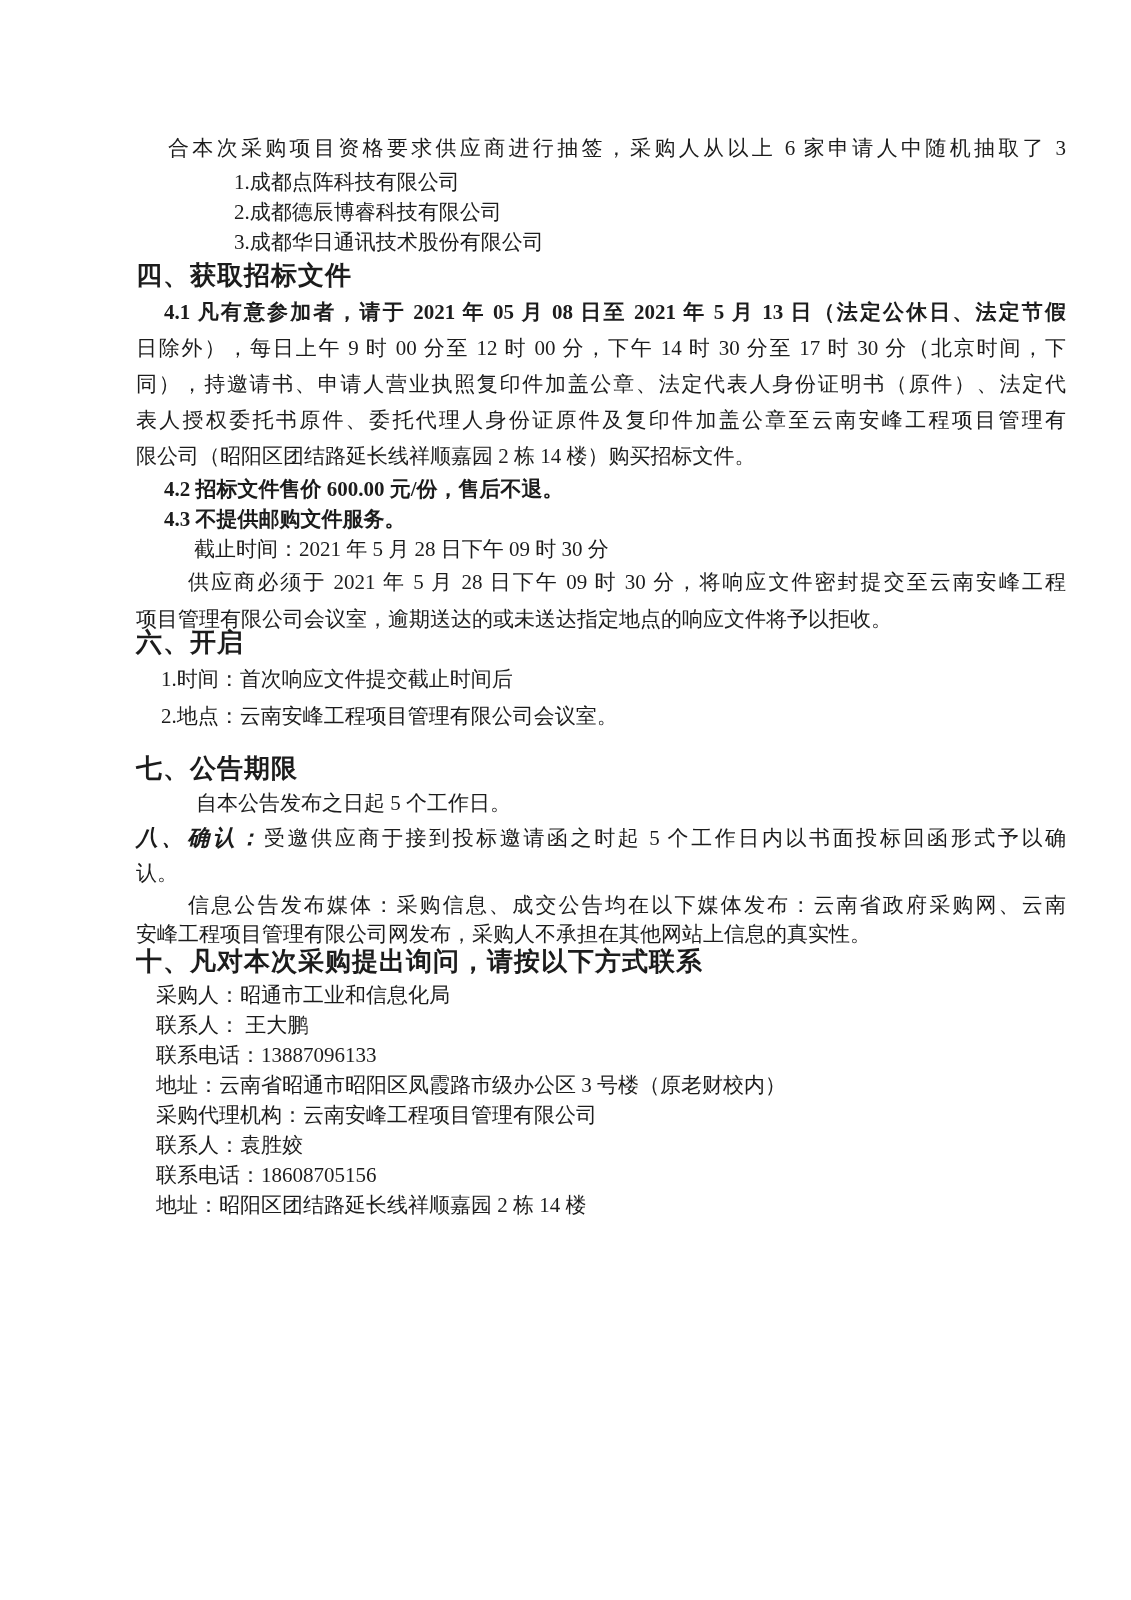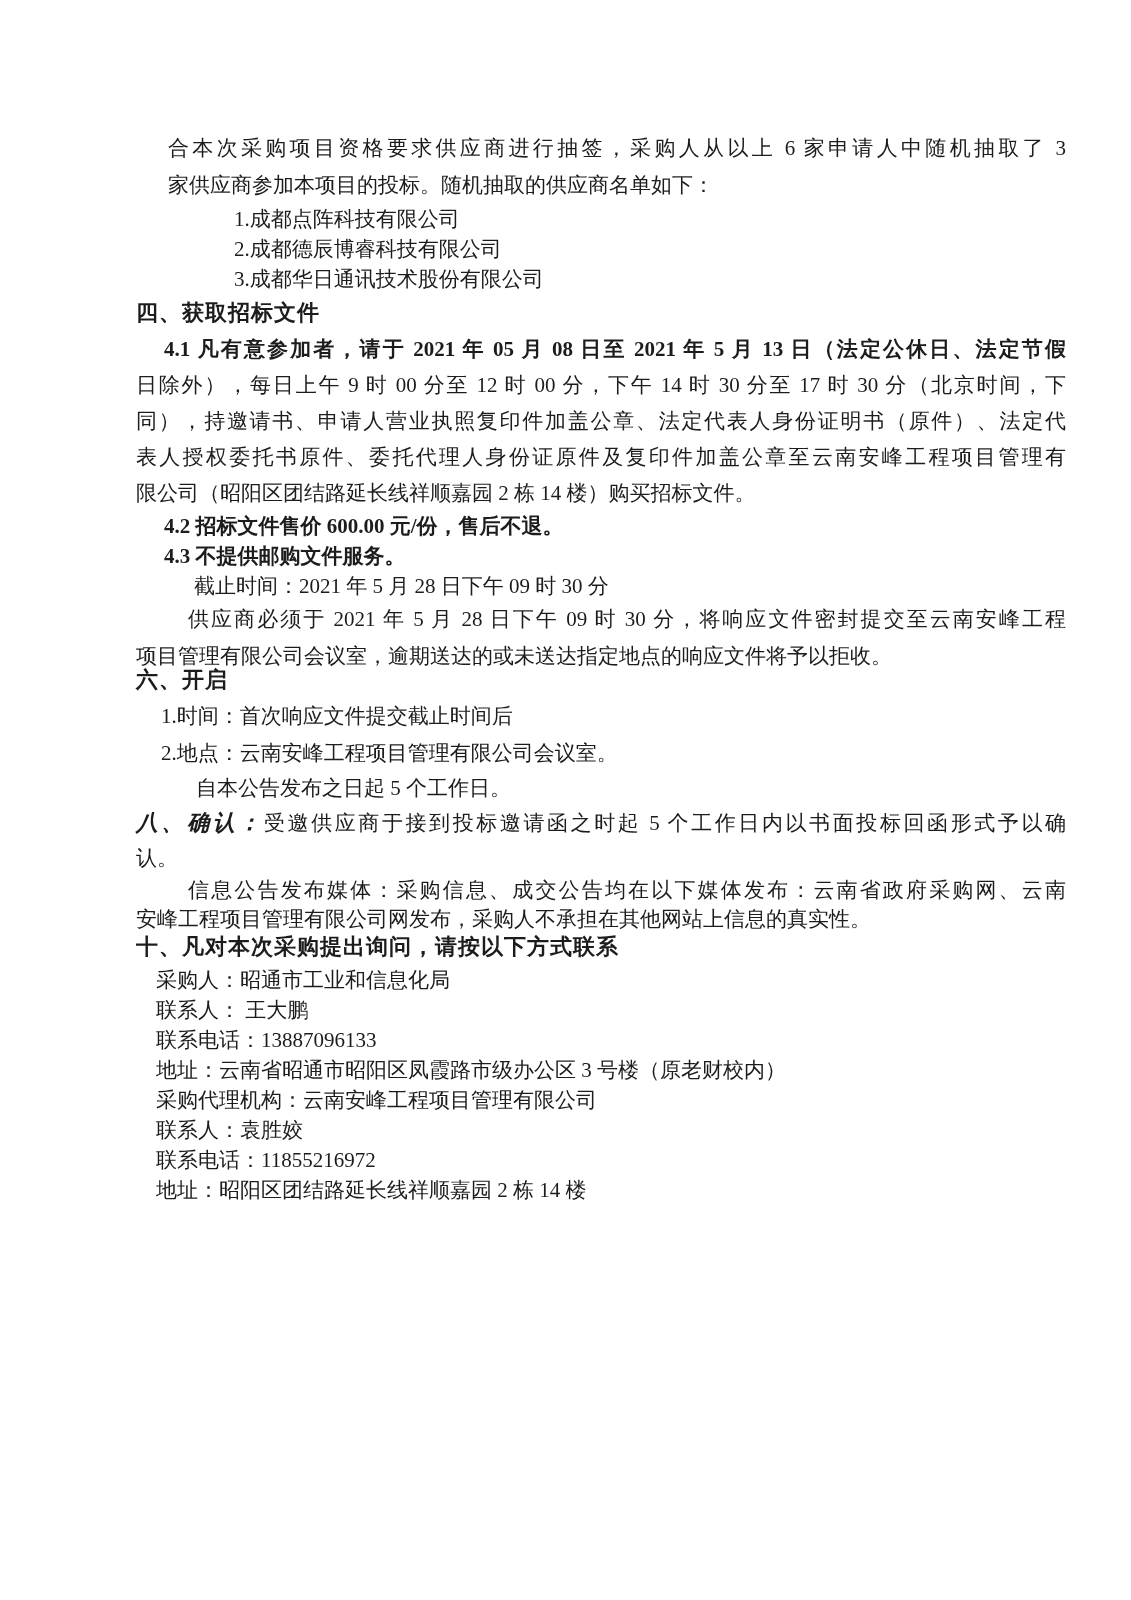--- a/index.html
+++ b/index.html
@@ -17,21 +17,21 @@
   .content {
     margin-left: 90px;
     width: 930px;
     padding-top: 130px;
   }
   .tline { margin: 0; }
   .fill { text-align: justify; text-align-last: justify; text-justify: inter-word; }
   .heading {
     font-family: "Liberation Sans", "DejaVu Sans", sans-serif;
     font-weight: 700;
-    font-size: 22px;
+    font-size: 26px;
     line-height: 37px;
     letter-spacing: 1px;
   }
   .heading-inline {
     font-family: "Liberation Sans", "DejaVu Sans", sans-serif;
     font-weight: 700;
     font-size: 22px;
     letter-spacing: 1px;
     font-style: italic;
   }
@@ -54,21 +54,20 @@
   .mtN6  { margin-top: -6px; }
 </style>
 </head>
 <body>
 
 <div class="page">
   <div class="content">
 
     <div class="lh37 ind32">
       <div class="tline fill">合本次采购项目资格要求供应商进行抽签，采购人从以上 6 家申请人中随机抽取了 3</div>
-      <div class="tline">家供应商参加本项目的投标。随机抽取的供应商名单如下：</div>
     </div>
 
     <div class="lh30 ind98">
       <div class="tline">1.成都点阵科技有限公司</div>
       <div class="tline">2.成都德辰博睿科技有限公司</div>
       <div class="tline">3.成都华日通讯技术股份有限公司</div>
     </div>
 
     <div class="heading">四、获取招标文件</div>
 
@@ -86,38 +85,39 @@
     <div class="tline lh30 ind58">截止时间：2021 年 5 月 28 日下午 09 时 30 分</div>
     <div class="lh37">
       <div class="tline fill ind52">供应商必须于 2021 年 5 月 28 日下午 09 时 30 分，将响应文件密封提交至云南安峰工程</div>
       <div class="tline">项目管理有限公司会议室，逾期送达的或未送达指定地点的响应文件将予以拒收。</div>
     </div>
 
     <div class="heading mtN14">六、开启</div>
     <div class="tline lh37 ind25">1.时间：首次响应文件提交截止时间后</div>
     <div class="tline lh37 ind25">2.地点：云南安峰工程项目管理有限公司会议室。</div>
 
+    <div class="heading mt15">七、公告期限</div>
     <div class="tline lh33 ind60">自本公告发布之日起 5 个工作日。</div>
 
     <div class="lh35">
       <div class="tline fill"><span class="heading-inline">八、确认：</span><span>受邀供应商于接到投标邀请函之时起 5 个工作日内以书面投标回函形式予以确</span></div>
       <div class="tline">认。</div>
     </div>
 
     <div class="lh29">
       <div class="tline fill ind52">信息公告发布媒体：采购信息、成交公告均在以下媒体发布：云南省政府采购网、云南</div>
       <div class="tline">安峰工程项目管理有限公司网发布，采购人不承担在其他网站上信息的真实性。</div>
     </div>
 
     <div class="heading mtN6">十、凡对本次采购提出询问，请按以下方式联系</div>
     <div class="lh30 ind20">
       <div class="tline">采购人：昭通市工业和信息化局</div>
       <div class="tline">联系人： 王大鹏</div>
       <div class="tline">联系电话：13887096133</div>
       <div class="tline">地址：云南省昭通市昭阳区凤霞路市级办公区 3 号楼（原老财校内）</div>
       <div class="tline">采购代理机构：云南安峰工程项目管理有限公司</div>
       <div class="tline">联系人：袁胜姣</div>
-      <div class="tline">联系电话：11855216972</div>
+      <div class="tline">联系电话：18608705156</div>
       <div class="tline">地址：昭阳区团结路延长线祥顺嘉园 2 栋 14 楼</div>
     </div>
 
   </div>
 </div>
 
 </body></html>

